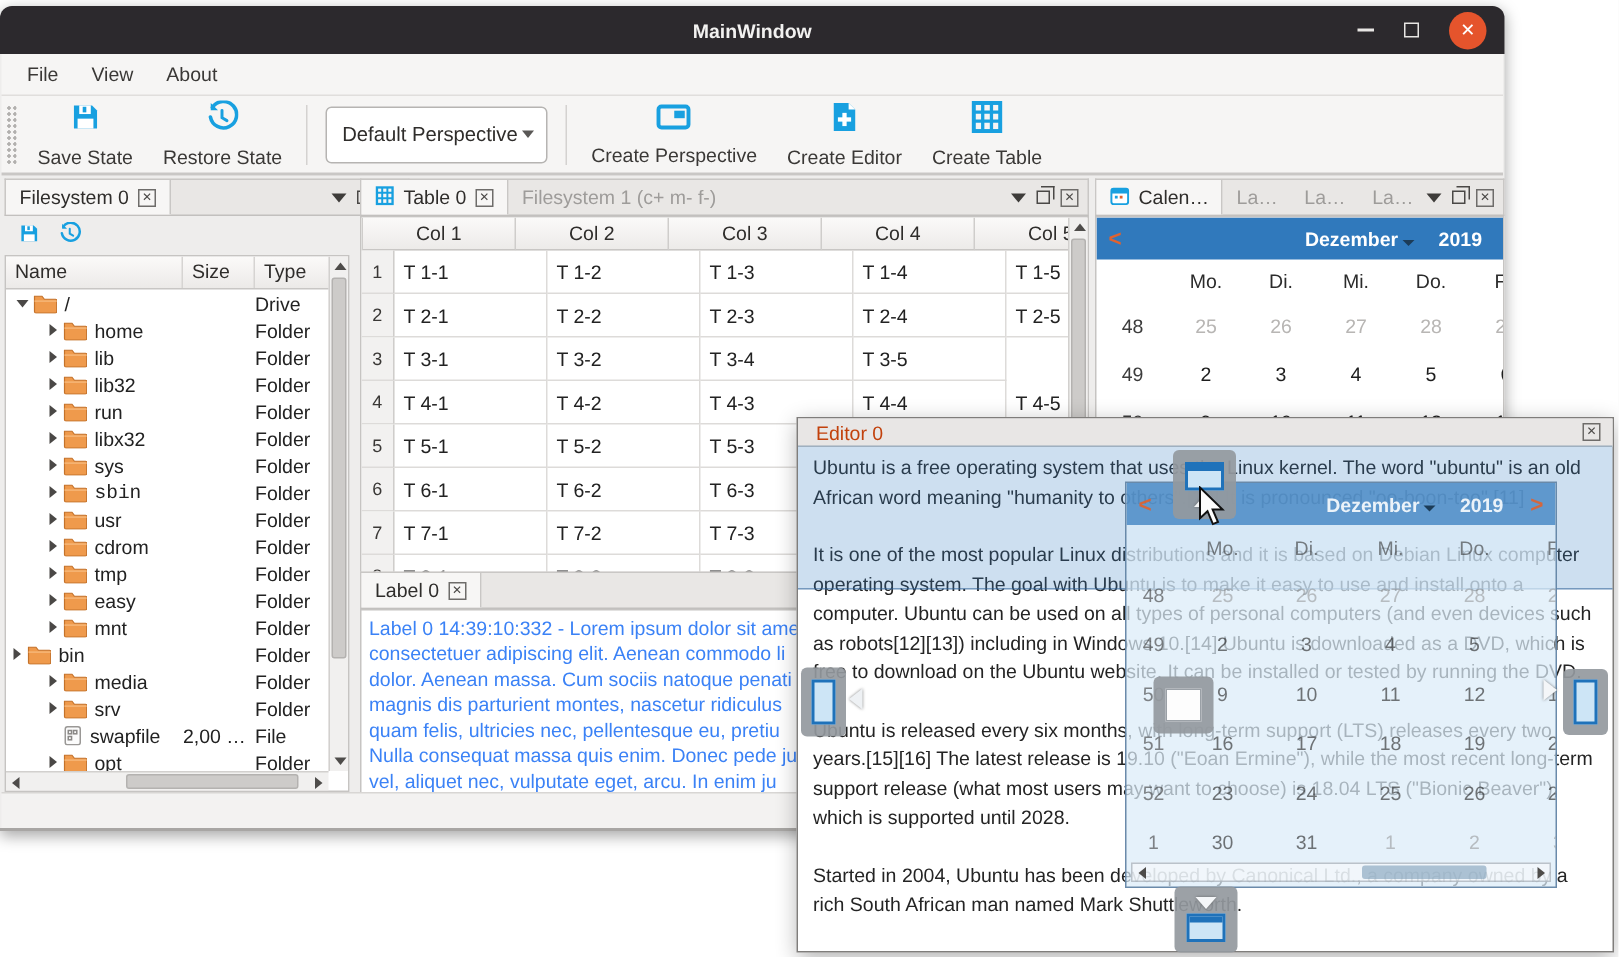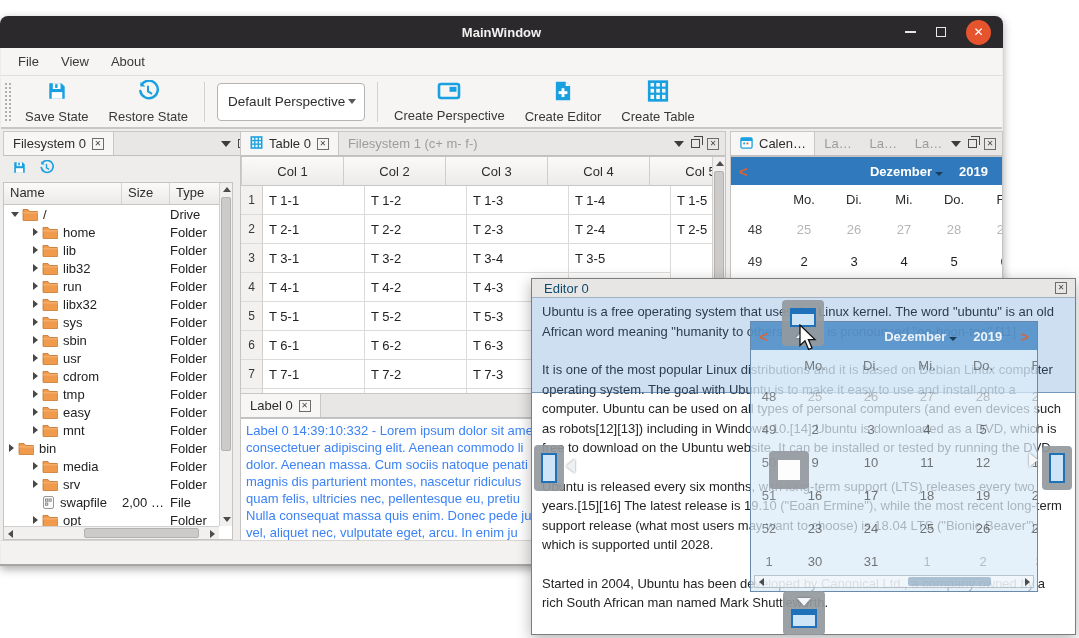--- a/index.html
+++ b/index.html
@@ -1,21 +1,21 @@
 <!DOCTYPE html>
 <html><head>
 <meta charset="utf-8">
 <style>
   * { margin:0; padding:0; box-sizing:border-box; }
   html,body { background:#ffffff; }
   body { font-family:"Liberation Sans", sans-serif; }
   #canvas { position:relative; width:1079px; height:638px; overflow:hidden; background:#fff; }
 
   
-  #mainwin { position:absolute; left:0; top:16px; width:1003px; height:550px;
+  #mainwin { position:absolute; left:0; top:4px; width:1003px; height:550px;
              border-radius:8px 8px 0 0; box-shadow:0 3px 10px rgba(0,0,0,.35);
              background:#eeedec; z-index:1; }
   .titlebar { position:absolute; left:0; top:0; right:0; height:32px; background:#2c292d;
               border-radius:8px 8px 0 0; display:flex; align-items:center; justify-content:center; }
   .titlebar .wtitle { color:#f2f1f0; font-size:13px; font-weight:bold; }
   .wctrls { position:absolute; right:12px; top:0; height:32px; display:flex; align-items:center; gap:20px; }
   .minbar { width:11px; height:2px; background:#e8e6e4; }
   .maxbox { width:10px; height:10px; border:1.5px solid #e8e6e4; }
   .closebtn { width:25px; height:25px; border-radius:50%; background:#e5542c; color:#fff;
               display:flex; align-items:center; justify-content:center; font-size:12px; line-height:1; }
@@ -76,21 +76,21 @@
   .fs-row { display:flex; align-items:center; height:18px; font-size:13px; color:#222; white-space:nowrap; }
   .fs-name { display:flex; align-items:center; width:118px; overflow:hidden; flex:0 0 auto; }
   .fs-size { width:48px; flex:0 0 auto; overflow:hidden; }
   .fs-type { flex:1; overflow:hidden; }
   .expander { width:14px; display:flex; justify-content:center; flex:0 0 auto; }
   .exp-closed { width:0;height:0;border-top:4px solid transparent;border-bottom:4px solid transparent;border-left:5px solid #4a4846; }
   .exp-open { width:0;height:0;border-left:4px solid transparent;border-right:4px solid transparent;border-top:5px solid #4a4846; }
 
   
   #tbl-body { left:240px; top:140px; width:486px; height:258px; }
-  .t-hdr { display:flex; height:29px; background:linear-gradient(#fbfaf9,#eceae8); }
+  .t-hdr { display:flex; height:22px; background:linear-gradient(#fbfaf9,#eceae8); }
   .t-hcell { border-right:1px solid #cfcdcb; border-bottom:1px solid #c8c6c4; font-size:13px; color:#2f2d2b;
              display:flex; align-items:center; justify-content:center; }
   .t-row { display:flex; height:29px; }
   .t-num { width:22px; flex:0 0 auto; background:#f2f1f0; border-right:1px solid #cfcdcb; border-bottom:1px solid #dddbd9;
            font-size:12px; color:#3a3836; display:flex; align-items:center; justify-content:center; }
   .t-cell { width:102px; flex:0 0 auto; border-right:1px solid #dddbd9; border-bottom:1px solid #dddbd9;
             font-size:13px; color:#222; display:flex; align-items:center; padding-left:6px; }
 
   
   #label-body { left:240px; top:402px; width:486px; height:147px; }
@@ -118,21 +118,21 @@
   
   #statusbar { position:absolute; left:1px; right:1px; top:524px; height:24px; background:#f3f2f1;
                border-top:1px solid #d8d6d4; }
   #winbottom { position:absolute; left:0; right:0; top:548px; height:2px; background:#a8a6a4; }
 
   
   #editor { position:absolute; left:531px; top:278px; width:545px; height:357px; background:#fff;
             border:1px solid #7f7d7b; box-shadow:0 4px 14px rgba(0,0,0,.3); z-index:10; }
   #editor .etitle { height:19px; background:#e8e6e5; border-bottom:1px solid #c2c0be;
                     display:flex; align-items:center; padding:0 8px 0 12px; }
-  #editor .etitle .txt { font-size:13px; color:#0c4a6e; flex:1; }
+  #editor .etitle .txt { font-size:13px; color:#c2410c; flex:1; }
   #editor-text { padding:4px 10px; }
   #editor-text p { font-size:13px; line-height:19.5px; color:#242424; margin-bottom:19px; }
 
   
   #drop-preview { position:absolute; left:532px; top:297px; width:543px; height:96px;
                   background:rgba(62,132,196,.26); border-bottom:1px solid rgba(45,95,150,.55); z-index:12; }
   #ghost { position:absolute; left:750px; top:321px; width:288px; height:271px;
            background:rgba(219,236,248,.72); border:1px solid rgba(85,120,155,.85); z-index:15; overflow:hidden; }
   #ghost .cal-nav { background:rgba(48,121,188,.72); }
   #ghost .cal-month, #ghost .cal-year { color:rgba(255,255,255,.88); }
@@ -398,21 +398,21 @@
                   <path d="M1 1.5h5l1.6 2H15a.8.8 0 0 1 .8.8v7.4a1 1 0 0 1-1 1H2a1 1 0 0 1-1-1z" fill="#ef9a4c" stroke="#c4722a" stroke-width="0.8"></path>
                   <path d="M1 4.2h14.8v1.2H1z" fill="#f5b576" opacity="0.9"></path>
                 </svg>
               </span>
               <span>sys</span>
             </span>
             <span class="fs-size"></span>
             <span class="fs-type">Folder</span>
           </div>
           <div class="fs-row">
-            <span class="fs-name" style="padding-left: 24px;">
+            <span class="fs-name" style="padding-left: 24px; font-family: Liberation Mono, monospace;">
               <span class="expander">
                 <span class="exp-closed"></span>
               </span>
               <span style="display: flex; margin-right: 5px;">
                 <svg width="16" height="13" viewBox="0 0 16 13">
                   <path d="M1 1.5h5l1.6 2H15a.8.8 0 0 1 .8.8v7.4a1 1 0 0 1-1 1H2a1 1 0 0 1-1-1z" fill="#ef9a4c" stroke="#c4722a" stroke-width="0.8"></path>
                   <path d="M1 4.2h14.8v1.2H1z" fill="#f5b576" opacity="0.9"></path>
                 </svg>
               </span>
               <span>sbin</span>

